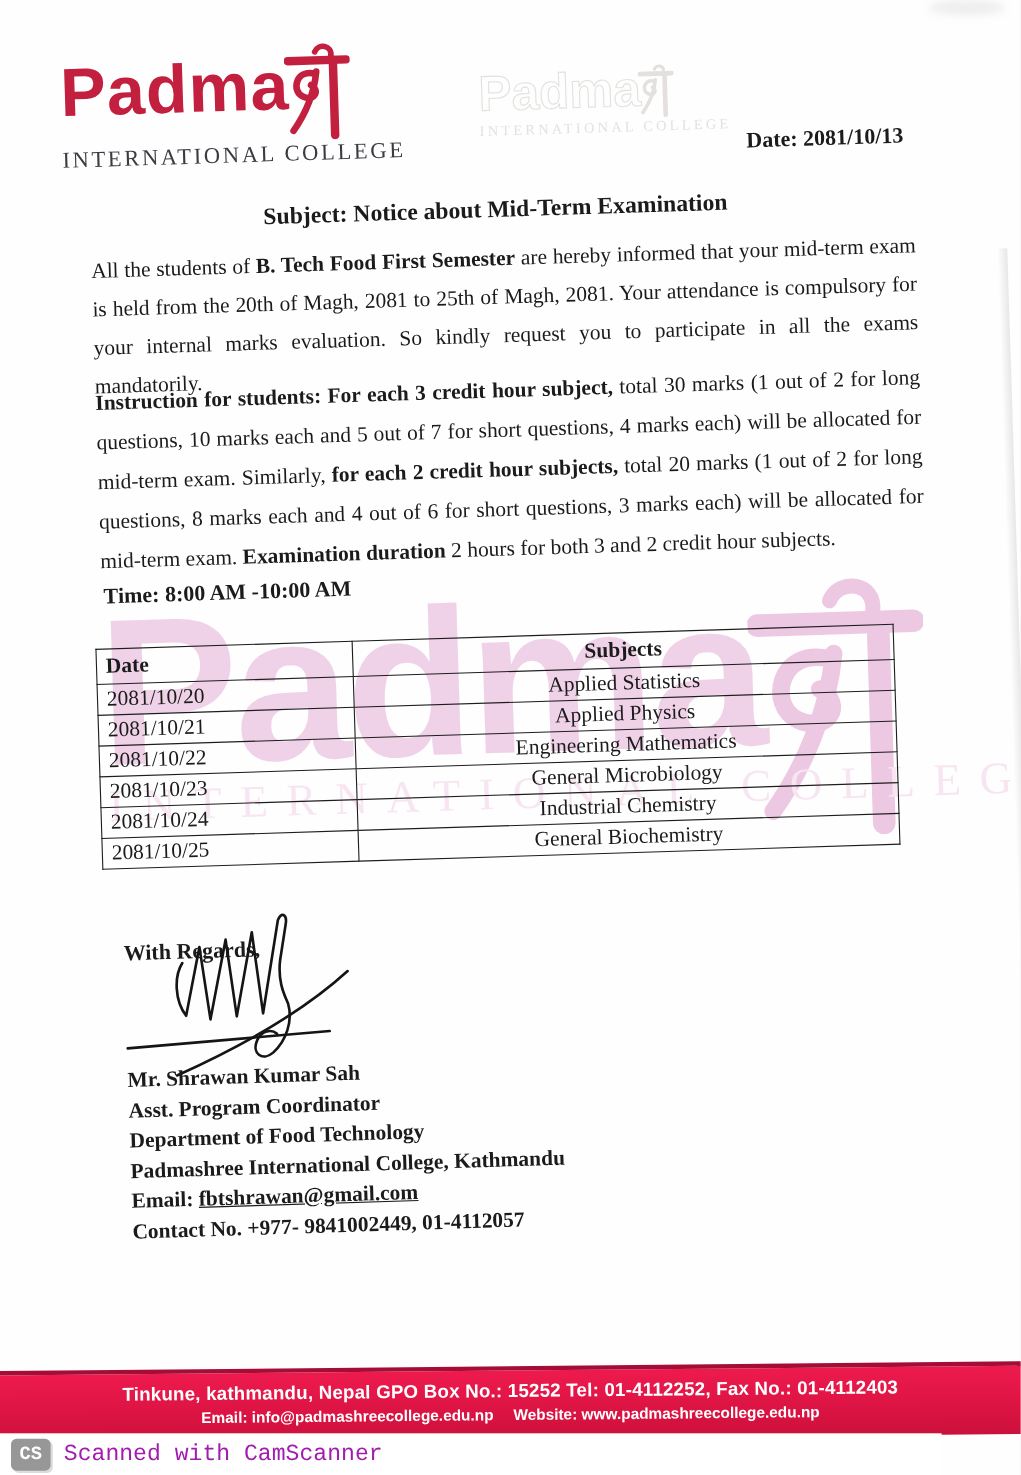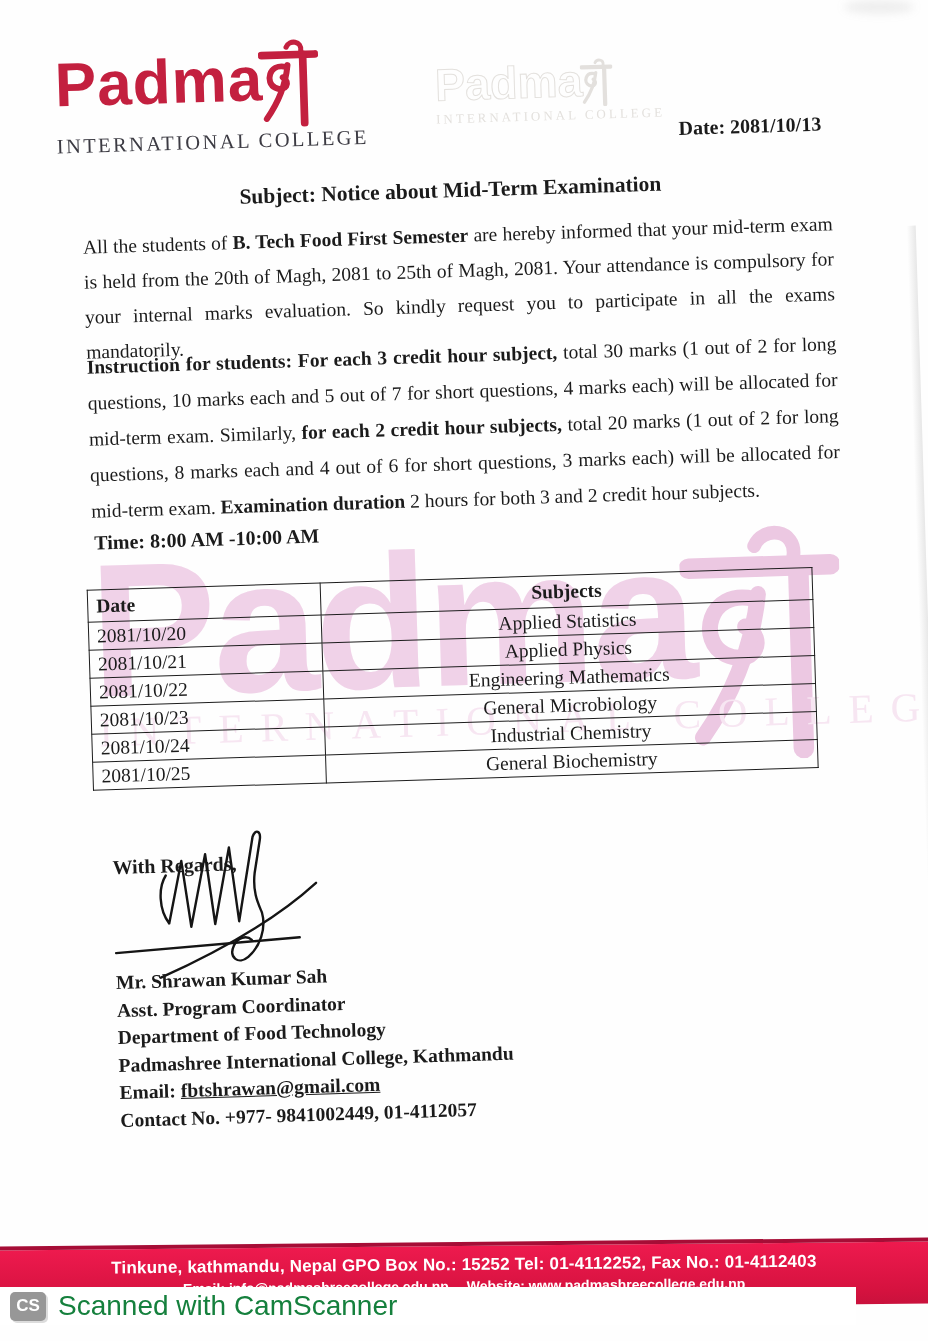--- a/index.html
+++ b/index.html
@@ -78,31 +78,31 @@
     transform:rotate(-0.55deg); transform-origin:center;
     text-align:center; color:#ffffff;
     font-family:"Liberation Sans","DejaVu Sans",sans-serif;
   }
   .footer-l1 { margin-top:9px; font-weight:bold; font-size:17px; letter-spacing:0.2px; }
   .footer-l2 { margin-top:3px; font-weight:bold; font-size:14px; }
   .footer-l2 span { margin:0 9px; }
 
   
   .cs-bar {
-    position:absolute; left:0; bottom:16px; width:856px; height:38px; background:#ffffff;
+    position:absolute; left:0; bottom:0; width:856px; height:38px; background:#ffffff;
     display:flex; align-items:center; z-index:5;
-    font-family:Liberation Sans, sans-serif;
+    font-family:Liberation Mono, monospace;
   }
   .cs-badge {
     width:36px; height:29px; margin-left:10px; background:#979797; border-radius:5px;
     color:#ffffff; font-weight:bold; font-size:17px;
     display:flex; align-items:center; justify-content:center;
     box-shadow:2px 2px 0 #dcdcdc;
   }
-  .cs-label { color:#15803d; font-size:28px; margin-left:12px; }
+  .cs-label { color:#a21caf; font-size:21px; margin-left:12px; }
 
   
   .edge-shadow { right:0; top:240px; width:9px; height:1010px;
     background:linear-gradient(to left, rgba(90,90,90,0.14), rgba(0,0,0,0)); }
   .corner-smudge { right:14px; top:0; width:70px; height:14px;
     background:rgba(120,120,120,0.12); filter:blur(4px); border-radius:50%; }
 
   svg.shree-use { display:inline-block; }
 </style>
 </head>

